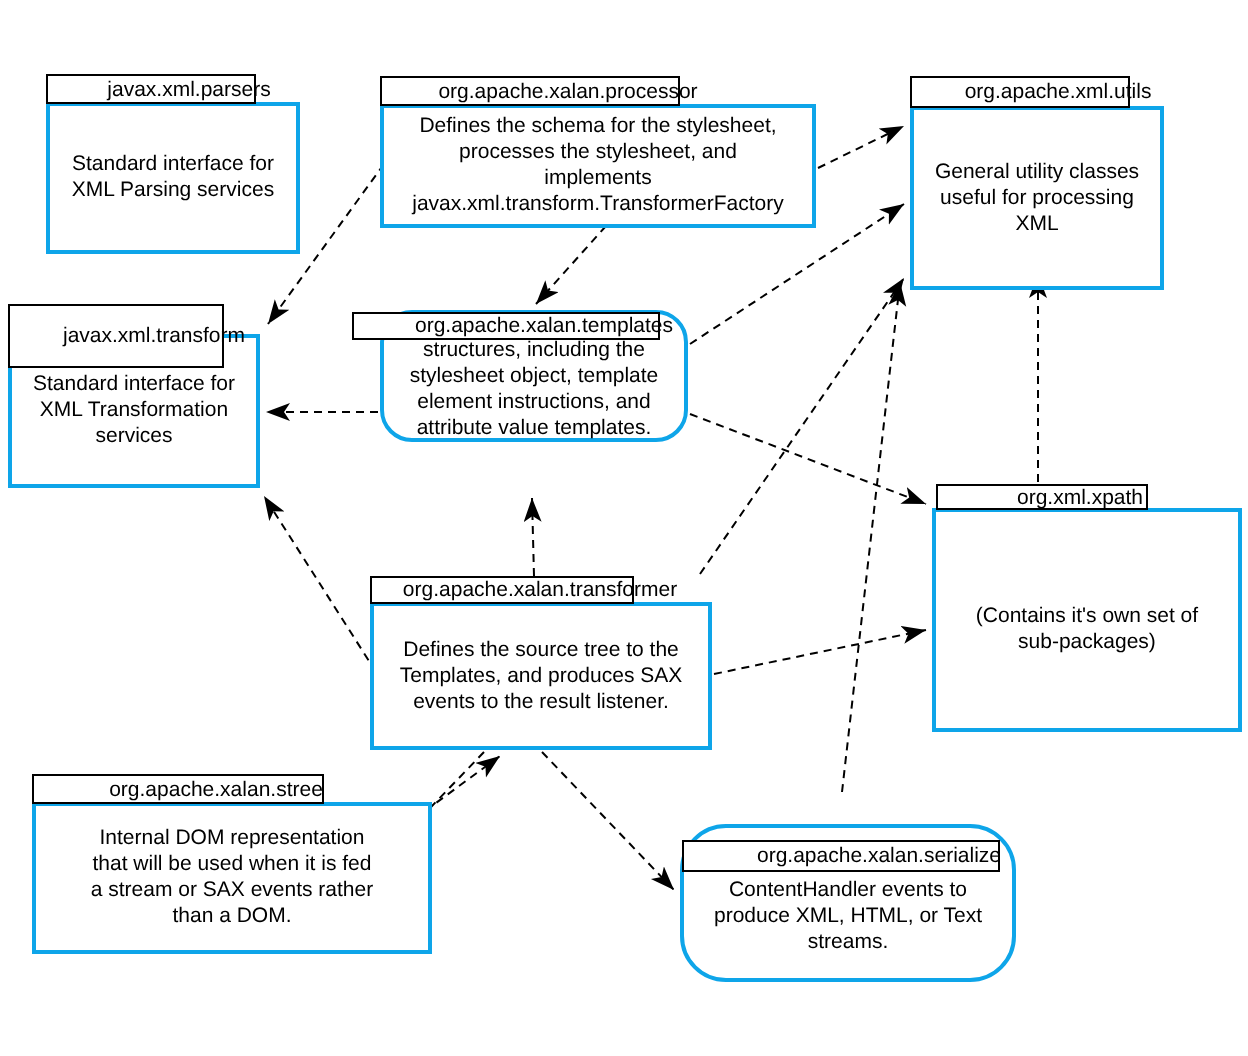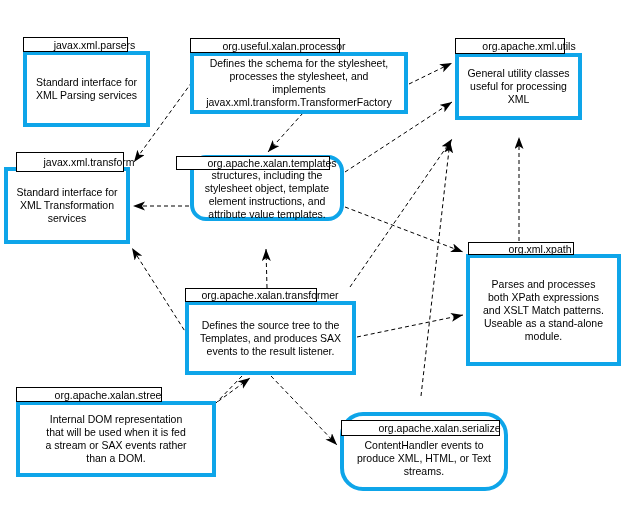--- a/index.html
+++ b/index.html
@@ -28,21 +28,21 @@
     display: flex;
     align-items: center;
     justify-content: center;
     white-space: nowrap;
     z-index: 2;
     padding-left: 38px;
   }
   .pkg-body {
     position: absolute;
     box-sizing: border-box;
-    border: 4px solid #0ea5e9;
+    border: 2px solid #0ea5e9;
     background: #ffffff;
     font-size: 10.5px;
     line-height: 13px;
     color: #000000;
     display: flex;
     flex-direction: column;
     align-items: center;
     justify-content: center;
     text-align: center;
     white-space: pre-line;
@@ -79,58 +79,55 @@
       <line x1="519" y1="241" x2="519" y2="137" stroke="#000000" stroke-width="1" stroke-dasharray="4,3" marker-end="url(#arrowhead)"></line>
     </svg>
 
   <div class="pkg">
     <div class="pkg-tab" style="left:23px;top:37px;width:105px;height:15px;">javax.xml.parsers</div>
     <div class="pkg-body" style="left:23px;top:51px;width:127px;height:76px;">Standard interface for
 XML Parsing services</div>
   </div>
 
   <div class="pkg">
-    <div class="pkg-tab" style="left:190px;top:38px;width:150px;height:15px;">org.useful.xalan.processor</div>
+    <div class="pkg-tab" style="left:190px;top:38px;width:150px;height:15px;">org.apache.xalan.processor</div>
     <div class="pkg-body" style="left:190px;top:52px;width:218px;height:62px;">Defines the schema for the stylesheet,
 processes the stylesheet, and
 implements
 javax.xml.transform.TransformerFactory</div>
   </div>
 
   <div class="pkg">
     <div class="pkg-tab" style="left:455px;top:38px;width:110px;height:16px;">org.apache.xml.utils</div>
-    <div class="pkg-body" style="left:455px;top:53px;width:127px;height:67px;">General utility classes
+    <div class="pkg-body" style="left:455px;top:53px;width:127px;height:92px;">General utility classes
 useful for processing
 XML</div>
   </div>
 
   <div class="pkg">
-    <div class="pkg-tab" style="left:16px;top:152px;width:108px;height:20px;">javax.xml.transform</div>
+    <div class="pkg-tab" style="left:4px;top:152px;width:108px;height:32px;">javax.xml.transform</div>
     <div class="pkg-body" style="left:4px;top:167px;width:126px;height:77px;">Standard interface for
 XML Transformation
 services</div>
   </div>
 
   <div class="pkg">
     <div class="pkg-tab" style="left:176px;top:156px;width:154px;height:14px;">org.apache.xalan.templates</div>
     <div class="pkg-body" style="left:190px;top:155px;width:154px;height:66px;border-radius:16px;">Defines the stylesheet
 structures, including the
 stylesheet object, template
 element instructions, and
 attribute value templates.</div>
   </div>
 
   <div class="pkg">
     <div class="pkg-tab" style="left:468px;top:242px;width:106px;height:13px;">org.xml.xpath</div>
     <div class="pkg-body" style="left:466px;top:254px;width:155px;height:112px;">
-      <div class="para1">Parses and processes
-both XPath expressions
-and XSLT Match patterns.
-Useable as a stand-alone
-module.</div>
+      <div class="para2">(Contains it's own set of
+sub-packages)</div>
     </div>
   </div>
 
   <div class="pkg">
     <div class="pkg-tab" style="left:185px;top:288px;width:132px;height:14px;">org.apache.xalan.transformer</div>
     <div class="pkg-body" style="left:185px;top:301px;width:171px;height:74px;">Defines the source tree to the
 Templates, and produces SAX
 events to the result listener.</div>
   </div>
 

